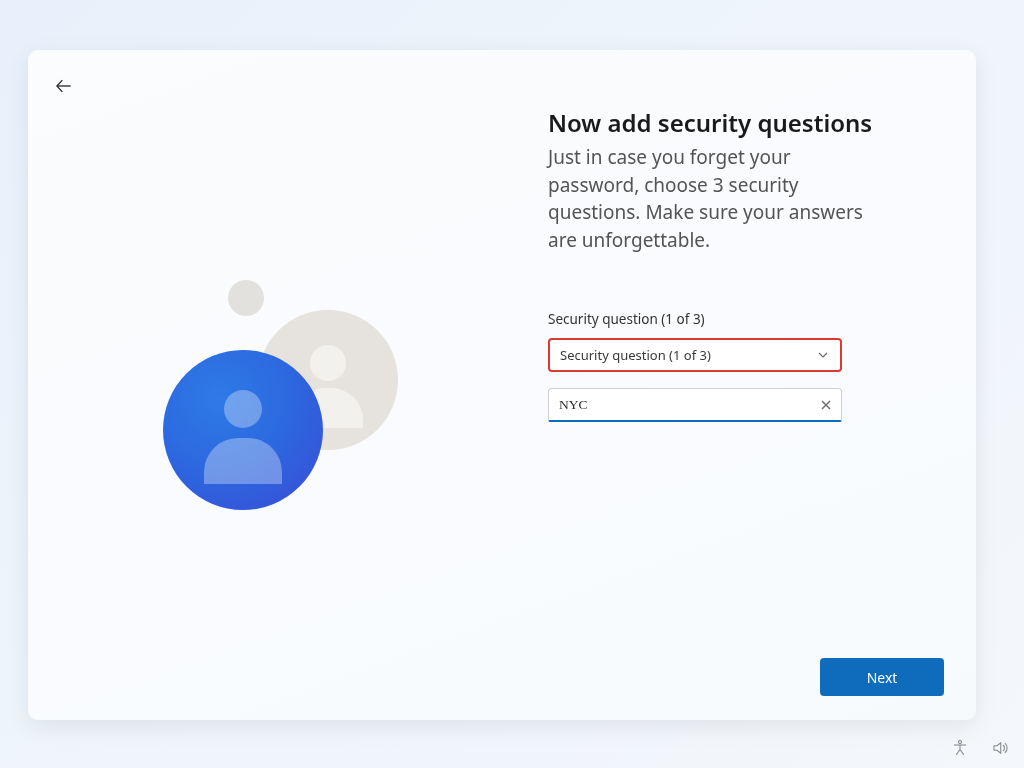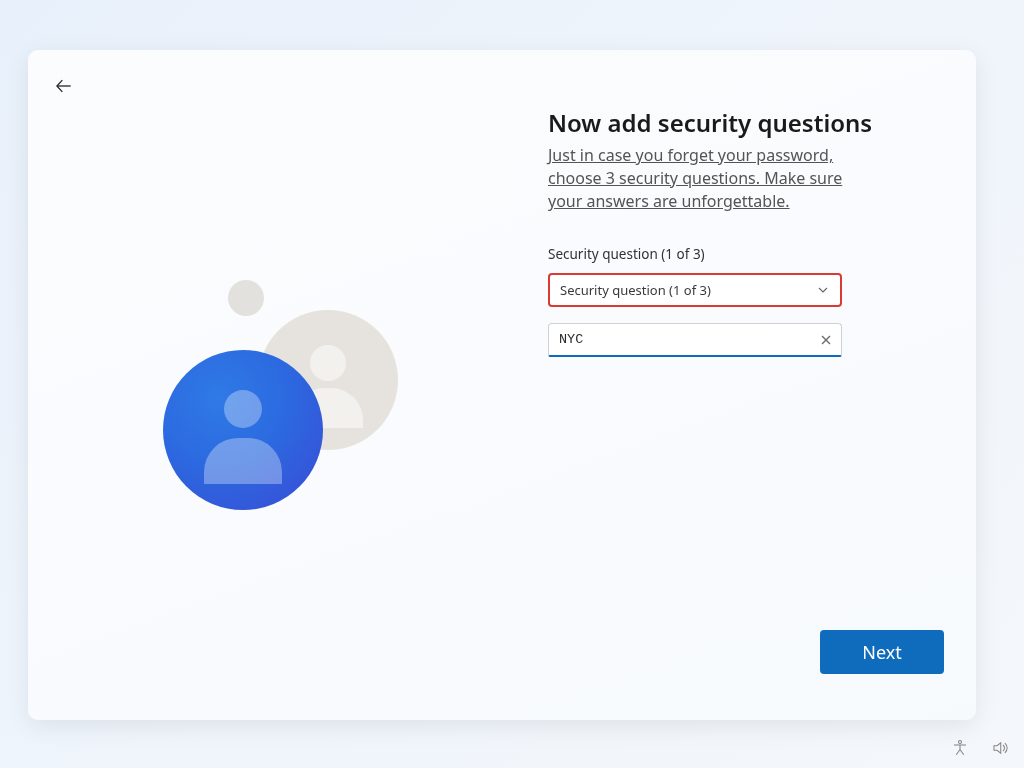--- a/index.html
+++ b/index.html
@@ -89,25 +89,24 @@
     left: 520px; top: 56px;
     width: 330px;
   }
   .title {
     font-size: 24px;
     font-weight: 600;
     color: #1a1a1a;
     margin-bottom: 5px;
   }
   .subtitle {
-    font-size: 16px;
+    font-size: 19px;
     color: #545454;
     line-height: 1.45;
-    margin-bottom: 31px;
-    text-decoration: underline;
+    margin-bottom: 56px;
   }
   .field-label {
     font-size: 13.5px;
     color: #323232;
     margin-bottom: 10px;
   }
 
   .dropdown {
     position: relative;
     width: 294px; height: 34px;
@@ -138,40 +137,40 @@
   .answer-input {
     width: 100%; height: 100%;
     background: #ffffff;
     border: 1px solid #d0d0d0;
     border-bottom: 2px solid #0f6cbd;
     border-radius: 4px 4px 2px 2px;
     padding: 0 32px 0 10px;
     font-size: 13.5px;
     color: #2a2a2a;
     outline: none;
-    font-family: Liberation Mono, monospace;
+    font-family: Liberation Serif, serif;
   }
   .clear-btn {
     position: absolute;
     right: 6px; top: 50%; transform: translateY(-50%);
     width: 20px; height: 20px;
     display: flex; align-items: center; justify-content: center;
     cursor: default;
   }
   .clear-btn svg { width: 12px; height: 12px; stroke:#6e6e6e; }
 
   .next-btn {
     position: absolute;
-    right: 32px; bottom: 46px;
-    width: 124px; height: 44px;
+    right: 32px; bottom: 24px;
+    width: 124px; height: 38px;
     background: #0f6cbd;
     color: #ffffff;
     border: none;
     border-radius: 4px;
-    font-size: 18px;
+    font-size: 14px;
     font-family: inherit;
     cursor: default;
   }
 
   
   .tray {
     position: absolute;
     right: 14px; bottom: 10px;
     display: flex; gap: 20px;
     align-items: center;

